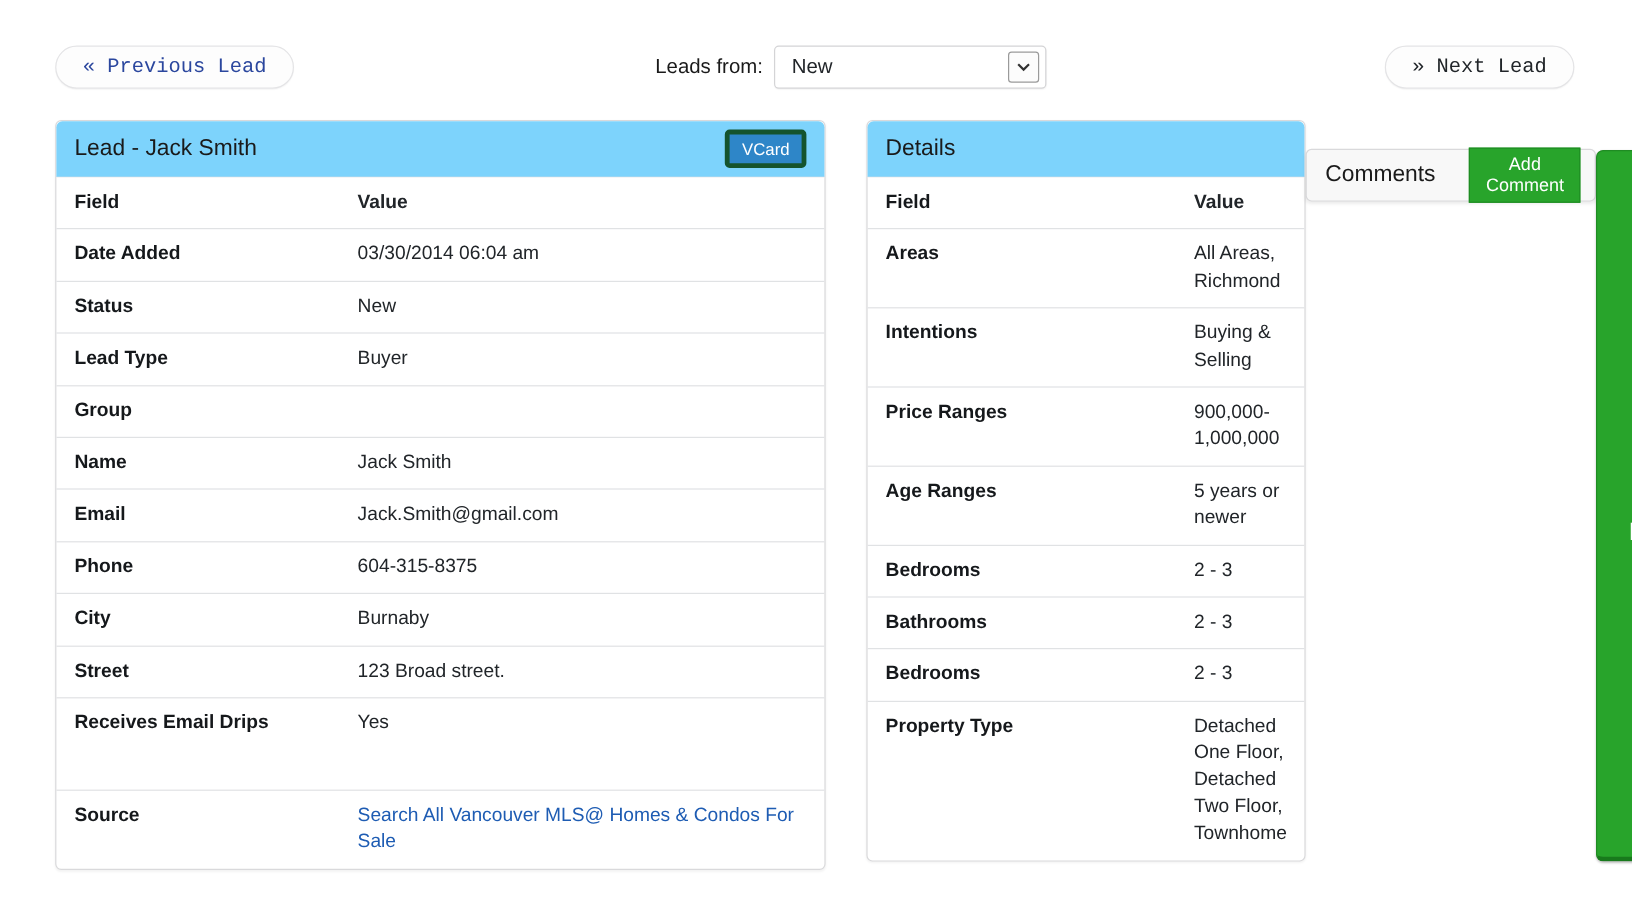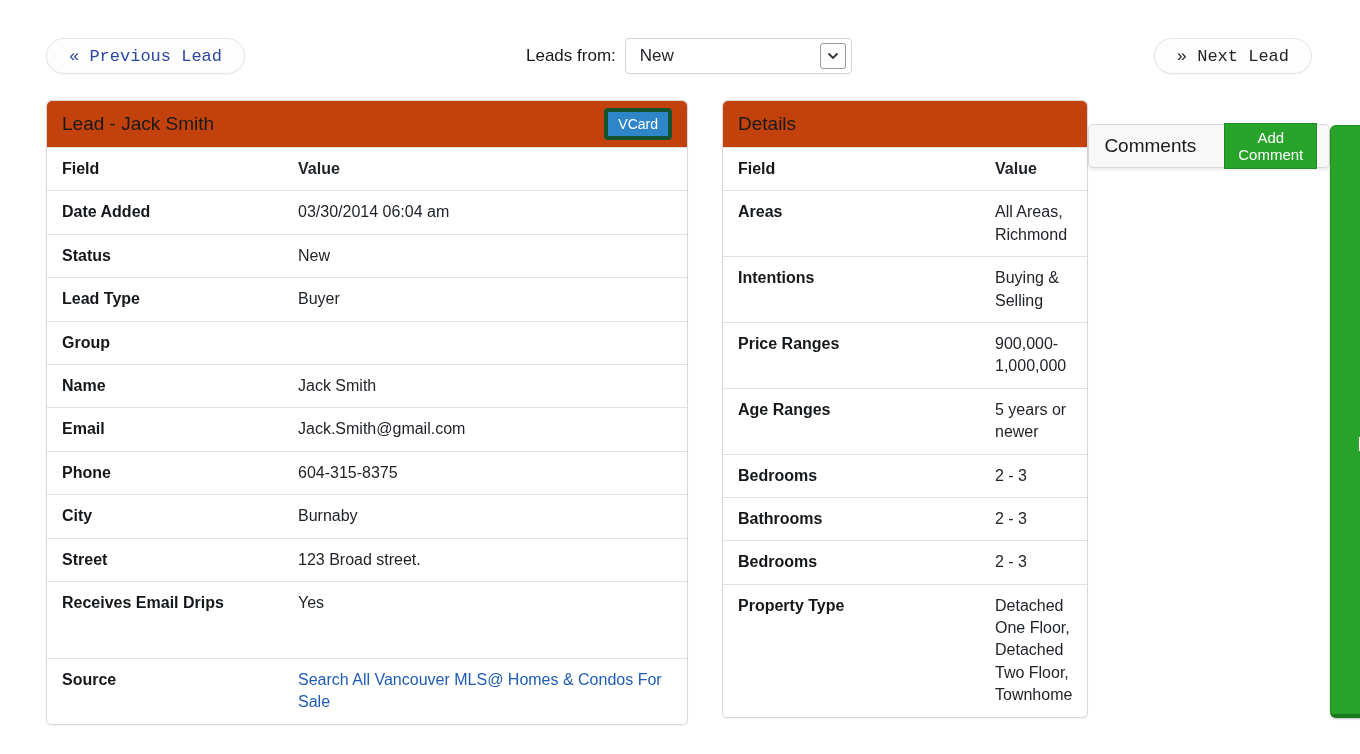--- a/index.html
+++ b/index.html
@@ -29,21 +29,21 @@
     font-family: Liberation Mono, monospace;
     font-size: 17px;
     cursor: pointer;
     box-shadow: 0 1px 1px rgba(0,0,0,0.04);
   }
   .nav-btn.prev { color: #2b479e; }
   .nav-btn.next { color: #212529; }
 
   .topbar-center {
     position: absolute;
-    left: 480px;
+    left: 500px;
     top: 0;
     height: 36px;
     display: flex;
     align-items: center;
     gap: 9px;
   }
   .leads-from-label { font-size: 17px; color: #1a1a1a; }
   .select-box {
     width: 227px;
     height: 36px;
@@ -80,21 +80,21 @@
     border: 1px solid #d9d9db;
     border-radius: 5px;
     background: #ffffff;
     box-shadow: 0 1px 2px rgba(0,0,0,0.05);
   }
   .lead-card { width: 642px; min-height: 610px; }
   .right-col { width: 590px; display: flex; flex-direction: row; }
   .details-card { width: 590px; }
 
   .card-header {
-    background: #c2410c;
+    background: #7dd3fc;
     border-bottom: 1px solid #dcdee0;
     border-radius: 5px 5px 0 0;
     padding: 0 15px;
     height: 47px;
     display: flex;
     align-items: center;
     justify-content: space-between;
   }
   .card-title { font-size: 19px; color: #1a1a1a; }
 

